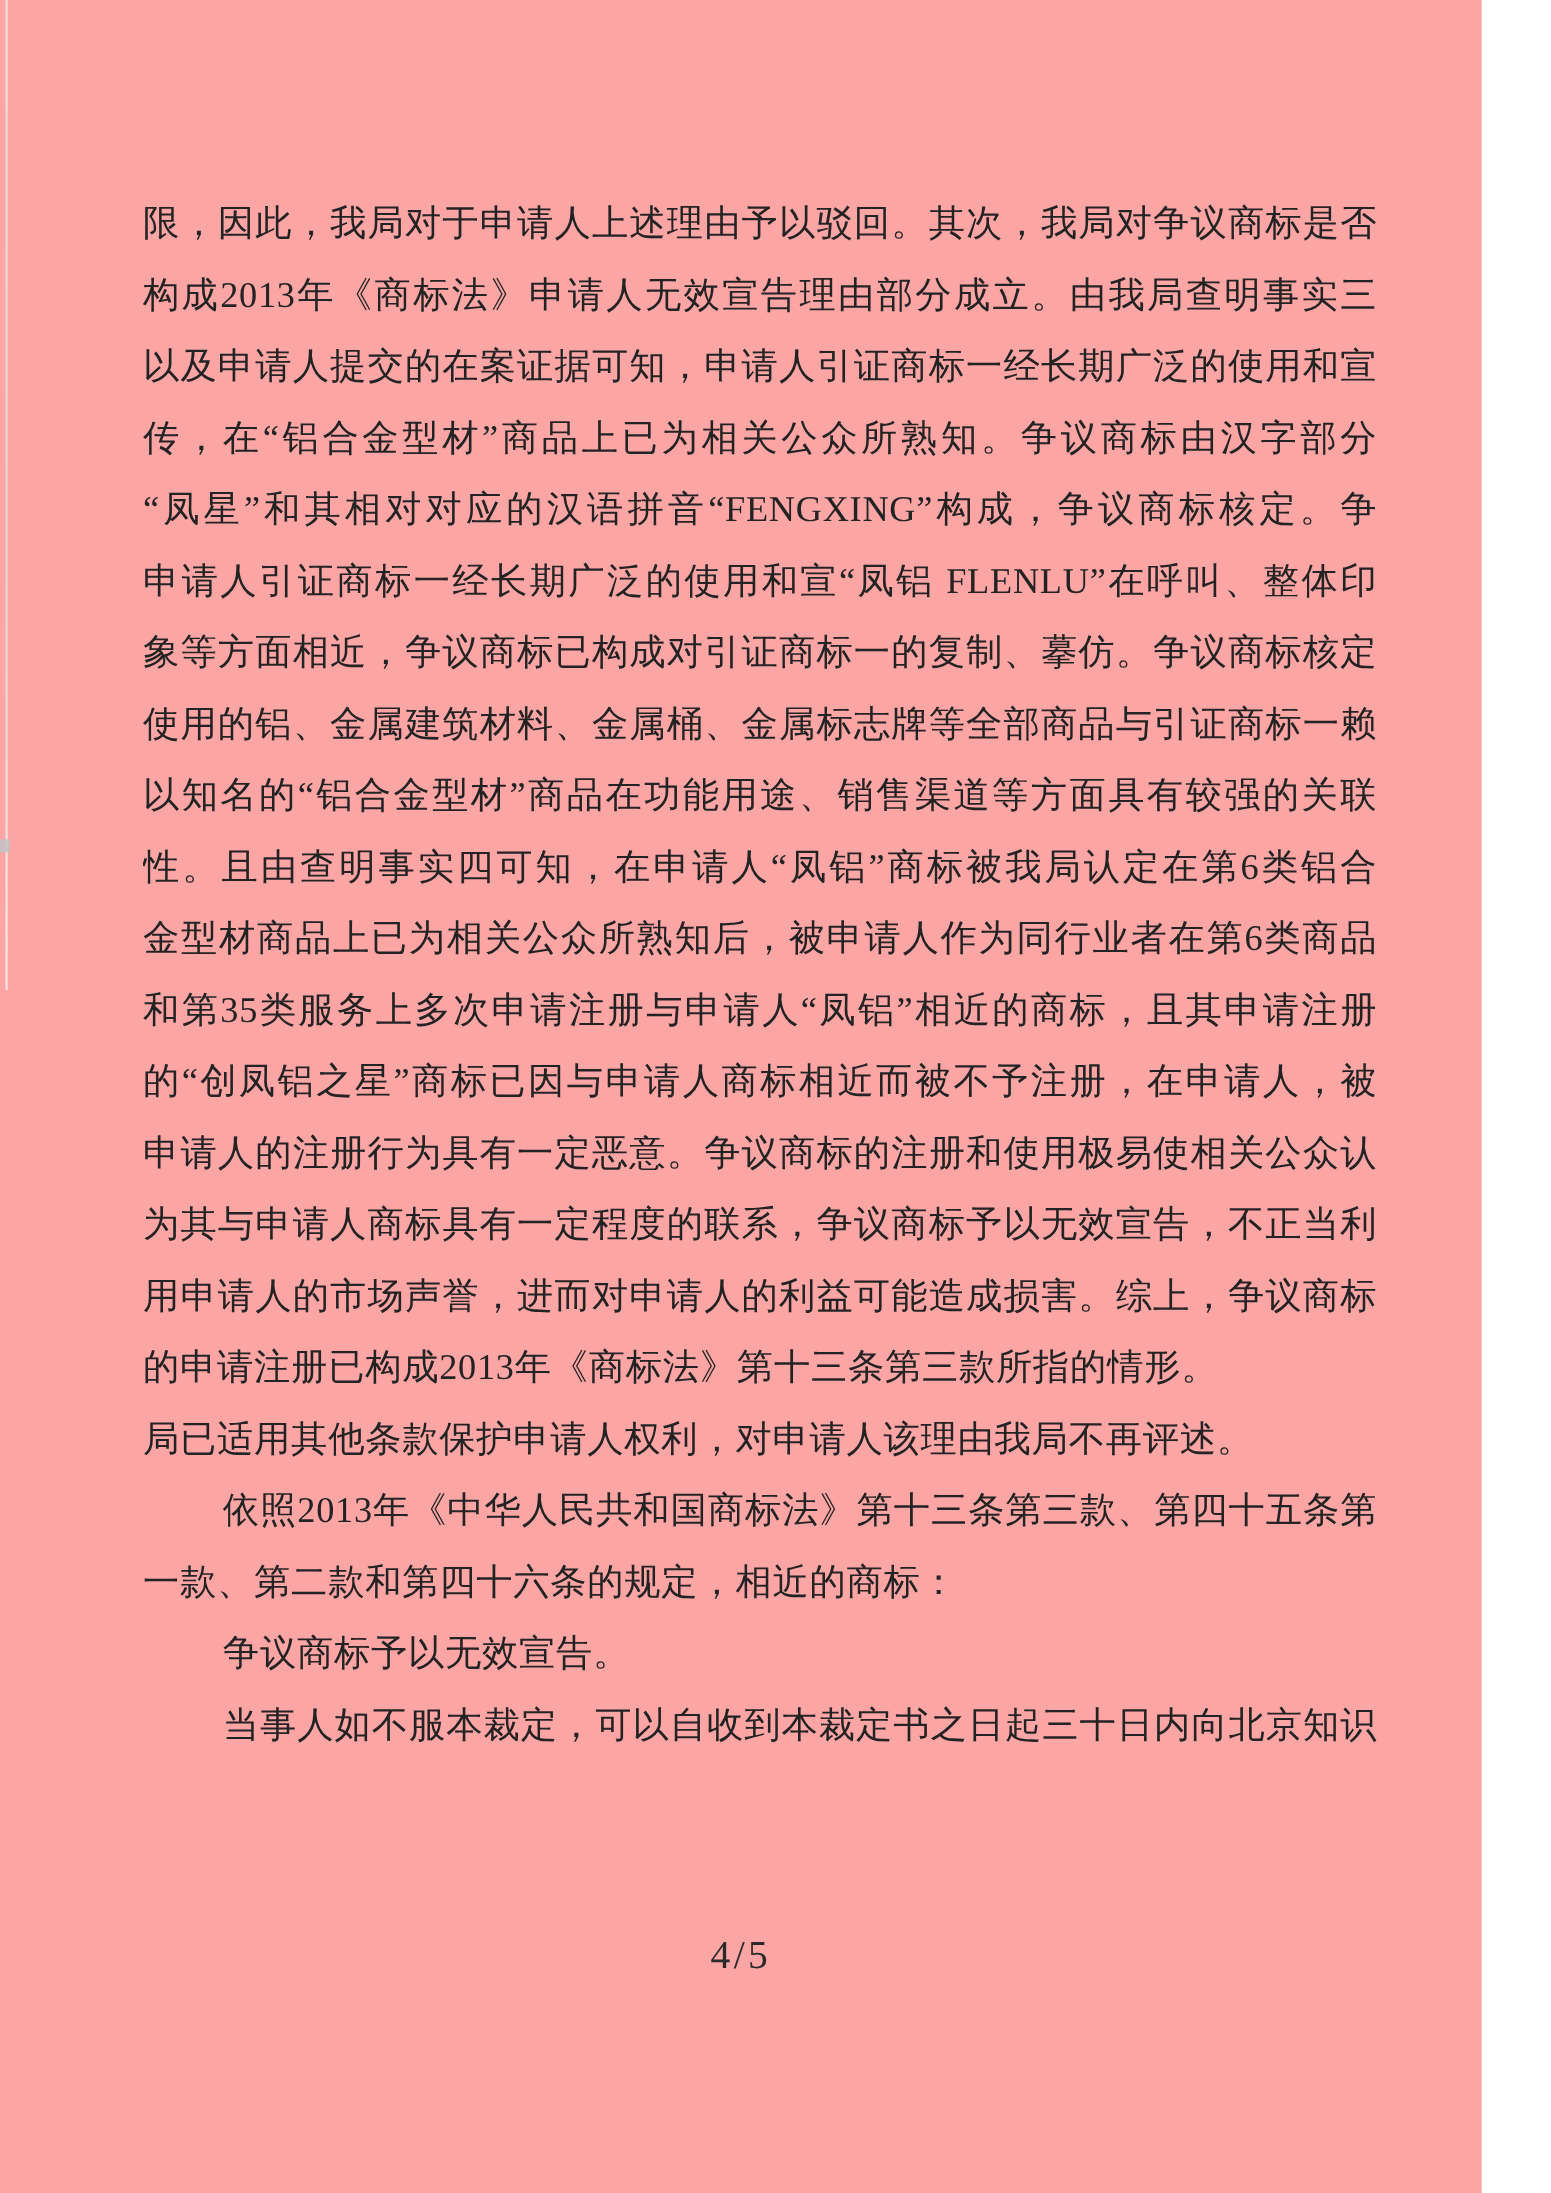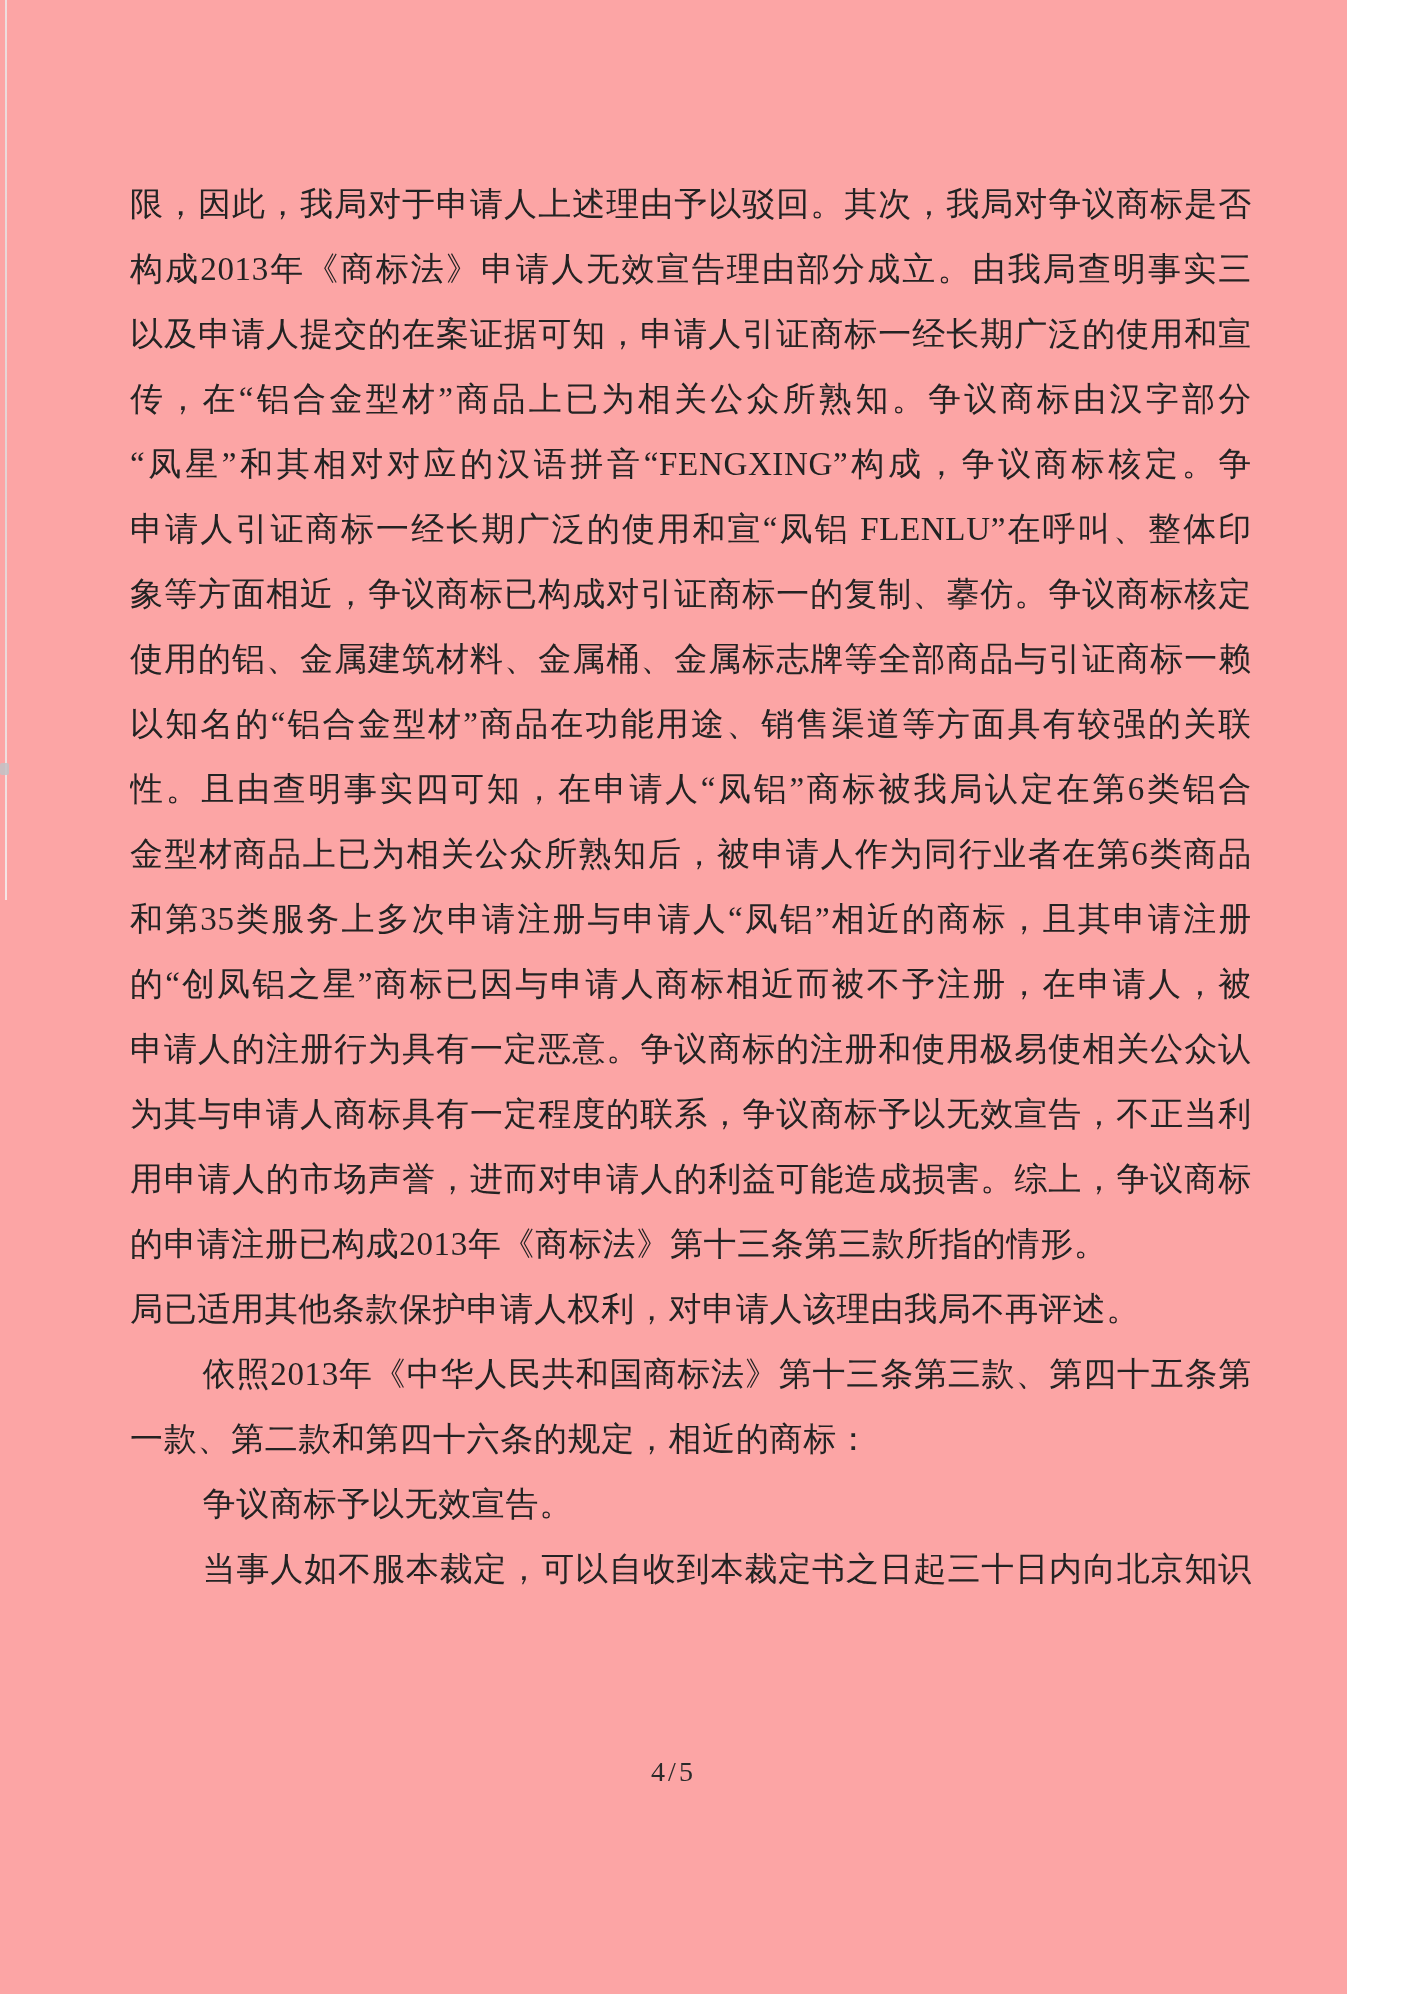--- a/index.html
+++ b/index.html
@@ -59,21 +59,21 @@
   }
   .line.ind {
     text-indent: 2.2em;
   }
   .footer {
     position: absolute;
     left: 0;
     top: 1756px;
     width: 100%;
     text-align: center;
-    font-size: 28px;
+    font-size: 36px;
     letter-spacing: 3px;
     color: #2a2a2a;
   }
 </style>
 </head>
 <body>
 
 <div class="page">
   <div class="scan-edge"></div>
   <div class="scan-speck"></div>

